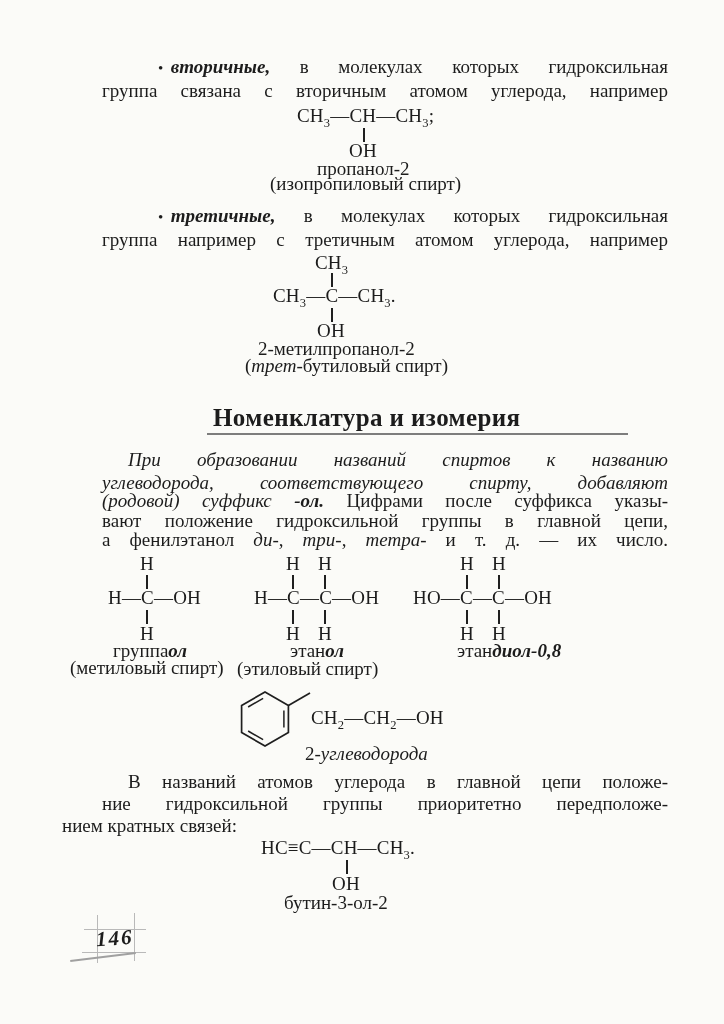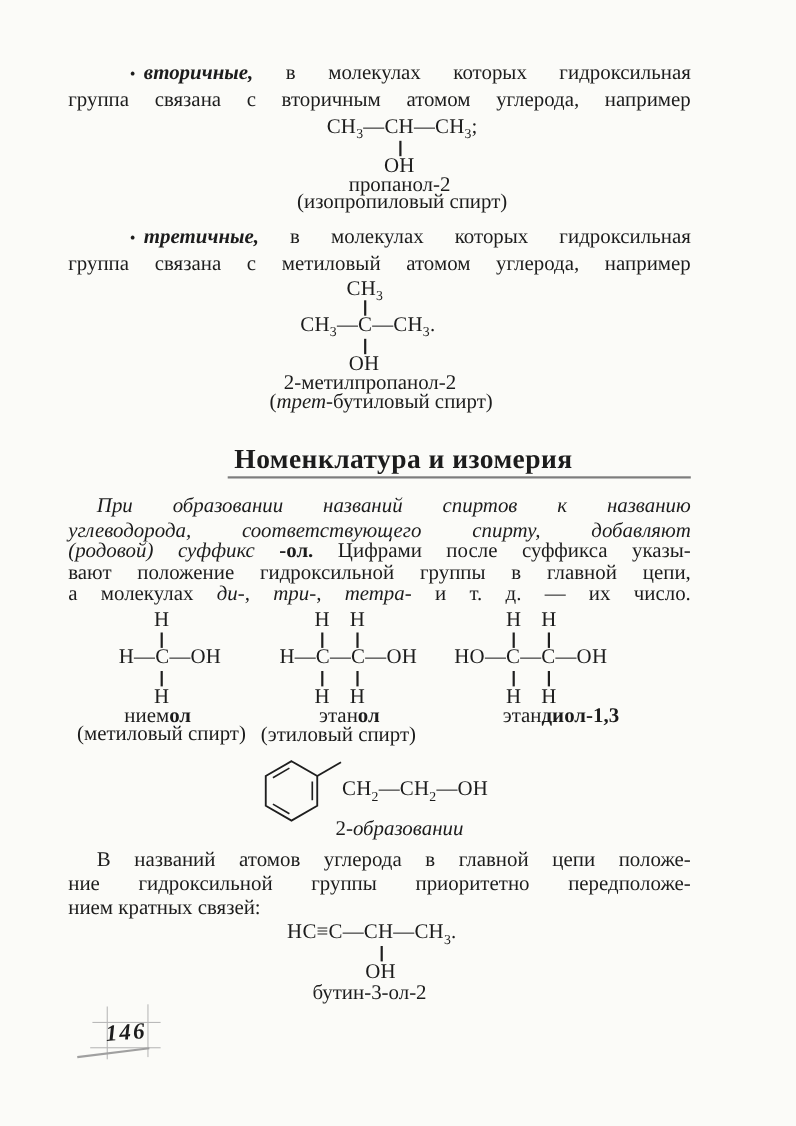--- a/index.html
+++ b/index.html
@@ -4,27 +4,27 @@
 <style>
   html,body{margin:0;padding:0;background:#9a9a9a;}
   .page{
     position:relative;width:724px;height:1024px;margin:0 auto;
     background:#fbfbf8;color:#1c1c1c;overflow:hidden;
     font-family:"Liberation Serif","DejaVu Serif",serif;
   }
   .abs{position:absolute;}
   
   .line{left:62px;width:566px;font-size:19px;line-height:22px;white-space:normal;}
-  .just{text-align:justify;text-align-last:justify;}
+  .just{text-align:justify;text-align-last:justify;margin-left:40px;}
   .ind{padding-left:26px;box-sizing:border-box;}
   .bind{padding-left:56px;box-sizing:border-box;}
   .lh21{line-height:21px;}
   
   .rs-i{font-style:italic;}
-  .rs-b{font-weight:700;}
+  .rs-b{font-weight:700;font-style:italic;}
   .rs-bi{font-style:italic;font-weight:700;}
   .rs-bd{font-size:15px;}
   sub{font-size:66%;line-height:0;}
   
   .heading{font-size:25px;font-weight:700;letter-spacing:.4px;line-height:30px;}
   .hrule{height:2px;background:#7d7d7d;}
   
   .chem{font-size:19px;line-height:1;letter-spacing:.2px;}
   .chem20{font-size:19px;line-height:1;letter-spacing:.2px;}
   .cname{font-size:19px;line-height:1;}
@@ -47,51 +47,51 @@
   <div>
     <div class="abs chem20" style="left:297px;top:106px"><span>CH</span><sub>3</sub><span>—CH—CH</span><sub>3</sub><span>;</span></div>
     <div class="vbond" style="left:363px;top:128px;height:14px"></div>
     <div class="abs chem20" style="left:349px;top:141px">OH</div>
     <div class="abs cname" style="left:317px;top:159px"><span>пропанол-2</span></div>
     <div class="abs cname" style="left:270px;top:174px"><span>(изопропиловый спирт)</span></div>
   </div>
 
   <div>
     <div class="abs line just bind" style="top:205px"><span class="rs-bd">• </span><span class="rs-bi">третичные,</span><span> в молекулах которых гидроксильная</span></div>
-    <div class="abs line just" style="top:229px"><span>группа связана с метиловый атомом углерода, например</span></div>
+    <div class="abs line just" style="top:229px"><span>группа например с третичным атомом углерода, например</span></div>
   </div>
 
   <div>
     <div class="abs chem20" style="left:315px;top:253px"><span>CH</span><sub>3</sub></div>
     <div class="vbond" style="left:331px;top:273px;height:14px"></div>
     <div class="abs chem20" style="left:273px;top:286px"><span>CH</span><sub>3</sub><span>—C—CH</span><sub>3</sub><span>.</span></div>
     <div class="vbond" style="left:331px;top:308px;height:14px"></div>
     <div class="abs chem20" style="left:317px;top:321px">OH</div>
     <div class="abs cname" style="left:258px;top:339px"><span>2-метилпропанол-2</span></div>
     <div class="abs cname" style="left:245px;top:356px"><span>(</span><span class="rs-i">трет</span><span>-бутиловый спирт)</span></div>
   </div>
 
   <div class="abs heading" style="left:213px;top:403px">Номенклатура и изомерия</div>
   <div class="abs hrule" style="left:207px;top:433px;width:421px"></div>
 
   <div>
     <div class="abs line just ind lh21" style="top:449px"><span class="rs-i">При образовании названий спиртов к названию</span></div>
     <div class="abs line just lh21" style="top:472px"><span class="rs-i">углеводорода, соответствующего спирту, добавляют</span></div>
     <div class="abs line just lh21" style="top:490px"><span class="rs-i">(родовой) суффикс </span><span class="rs-b">-ол.</span><span> Цифрами после суффикса указы-</span></div>
     <div class="abs line just lh21" style="top:510px"><span>вают положение гидроксильной группы в главной цепи,</span></div>
-    <div class="abs line just lh21" style="top:529px"><span>а молекулах </span><span class="rs-i">ди-</span><span>, </span><span class="rs-i">три-</span><span>, </span><span class="rs-i">тетра-</span><span> и т. д. — их число.</span></div>
+    <div class="abs line just lh21" style="top:529px"><span>а фенилэтанол </span><span class="rs-i">ди-</span><span>, </span><span class="rs-i">три-</span><span>, </span><span class="rs-i">тетра-</span><span> и т. д. — их число.</span></div>
   </div>
 
   <div>
     <div class="abs chem" style="left:140px;top:554px">H</div>
     <div class="vbond" style="left:146px;top:575px;height:14px"></div>
     <div class="abs chem" style="left:108px;top:588px"><span>H—C—OH</span></div>
     <div class="vbond" style="left:146px;top:610px;height:14px"></div>
     <div class="abs chem" style="left:140px;top:624px">H</div>
-    <div class="abs cname" style="left:113px;top:641px"><span>нием</span><span class="rs-b">ол</span></div>
+    <div class="abs cname" style="left:113px;top:641px"><span>группа</span><span class="rs-b">ол</span></div>
     <div class="abs cname" style="left:70px;top:658px"><span>(метиловый спирт)</span></div>
   </div>
 
   <div>
     <div class="abs chem" style="left:286px;top:554px">H</div>
     <div class="abs chem" style="left:318px;top:554px">H</div>
     <div class="vbond" style="left:292px;top:575px;height:14px"></div>
     <div class="vbond" style="left:324px;top:575px;height:14px"></div>
     <div class="abs chem" style="left:254px;top:588px"><span>H—C—C—OH</span></div>
     <div class="vbond" style="left:292px;top:610px;height:14px"></div>
@@ -105,33 +105,33 @@
   <div>
     <div class="abs chem" style="left:460px;top:554px">H</div>
     <div class="abs chem" style="left:492px;top:554px">H</div>
     <div class="vbond" style="left:466px;top:575px;height:14px"></div>
     <div class="vbond" style="left:498px;top:575px;height:14px"></div>
     <div class="abs chem" style="left:413px;top:588px"><span>HO—C—C—OH</span></div>
     <div class="vbond" style="left:466px;top:610px;height:14px"></div>
     <div class="vbond" style="left:498px;top:610px;height:14px"></div>
     <div class="abs chem" style="left:460px;top:624px">H</div>
     <div class="abs chem" style="left:492px;top:624px">H</div>
-    <div class="abs cname" style="left:457px;top:641px"><span>этан</span><span class="rs-b">диол-1,3</span></div>
+    <div class="abs cname" style="left:457px;top:641px"><span>этан</span><span class="rs-b">диол-0,8</span></div>
   </div>
 
   <div>
     <svg class="abs" style="left:230px;top:684px" width="90" height="70" viewBox="0 0 90 70">
       <polygon points="35,8 58.4,21.5 58.4,48.5 35,62 11.6,48.5 11.6,21.5" fill="none" stroke="#1f1f1f" stroke-width="1.7"></polygon>
       <line x1="53.9" y1="26.4" x2="53.9" y2="43.6" stroke="#1f1f1f" stroke-width="1.5"></line>
       <line x1="33.1" y1="55.7" x2="18.1" y2="47.0" stroke="#1f1f1f" stroke-width="1.5"></line>
       <line x1="18.1" y1="23.0" x2="33.1" y2="14.3" stroke="#1f1f1f" stroke-width="1.5"></line>
       <line x1="58.4" y1="21.5" x2="80" y2="9" stroke="#1f1f1f" stroke-width="1.7"></line>
     </svg>
     <div class="abs chem20" style="left:311px;top:708px"><span>CH</span><sub>2</sub><span>—CH</span><sub>2</sub><span>—OH</span></div>
-    <div class="abs cname" style="left:305px;top:744px"><span>2-</span><span class="rs-i">образовании</span></div>
+    <div class="abs cname" style="left:305px;top:744px"><span>2-</span><span class="rs-i">углеводорода</span></div>
   </div>
 
   <div>
     <div class="abs line just ind" style="top:771px"><span>В названий атомов углерода в главной цепи положе-</span></div>
     <div class="abs line just" style="top:793px"><span>ние гидроксильной группы приоритетно передположе-</span></div>
     <div class="abs line" style="top:815px"><span>нием кратных связей:</span></div>
   </div>
 
   <div>
     <div class="abs chem" style="left:261px;top:838px"><span>HC≡C—CH—CH</span><sub>3</sub><span>.</span></div>

